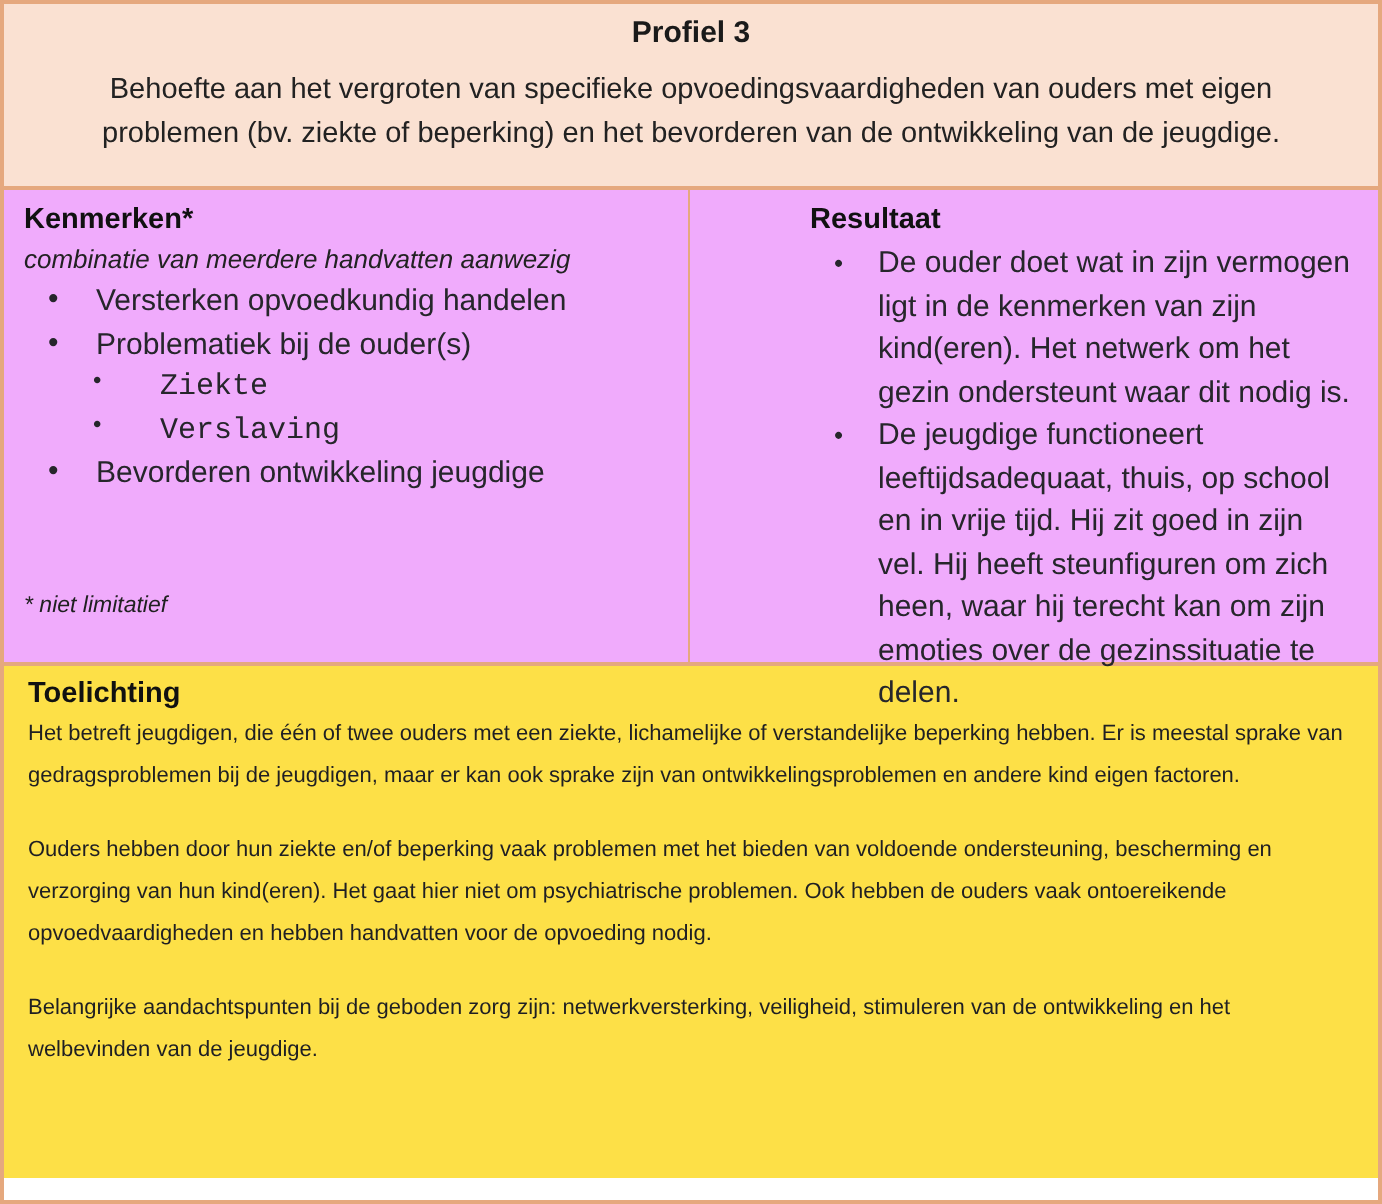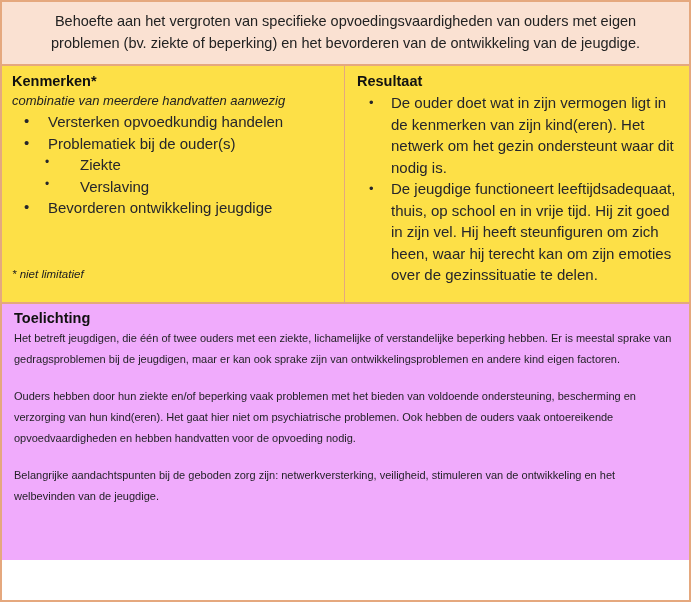--- a/index.html
+++ b/index.html
@@ -35,30 +35,31 @@
     font-size: 15px;
     line-height: 19px;
     color: #1a1a1a;
     margin: 0 0 1px 0;
   }
   .card-subtitle {
     text-align: center;
     font-size: 14.5px;
     line-height: 22px;
     color: #222222;
-    margin: 3px;
+    margin: 8px;
   }
 
   
   .columns {
     display: flex;
-    background: #fde047;
+    background: #f0abfc;
     box-sizing: border-box;
     border-bottom: 2px solid #e5a87e;
     height: 238px;
+    gap: 48px;
   }
   .col {
     box-sizing: border-box;
     padding: 6px 10px 4px 10px;
     position: relative;
   }
   .col-left {
     width: 343px;
     border-right: 1.5px solid #e5a87e;
   }
@@ -107,20 +108,21 @@
     margin: 0;
     padding: 0;
   }
   ul.subbullets > li {
     position: relative;
     font-size: 15px;
     line-height: 21.5px;
     color: #26262b;
     padding-left: 68px;
     margin: 0;
+    font-family: Liberation Mono, monospace;
   }
   ul.subbullets > li::before {
     content: "\2022";
     position: absolute;
     left: 33px;
     top: -2px;
     font-size: 12px;
     color: #26262b;
   }
 
@@ -139,21 +141,21 @@
     left: 10px;
     bottom: 20px;
     font-style: italic;
     font-size: 11.5px;
     line-height: 15px;
     color: #202020;
   }
 
   
   .explanation {
-    background: #f0abfc;
+    background: #fde047;
     box-sizing: border-box;
     padding: 4px 12px 6px 12px;
     height: 256px;
   }
   .explanation-heading {
     font-weight: bold;
     font-size: 14.5px;
     line-height: 20px;
     color: #111111;
     margin: 0;
@@ -167,20 +169,21 @@
   .explanation-para.spaced {
     margin-top: 16px;
   }
 </style>
 </head>
 <body>
 
 <div class="profile-card">
 
   <div class="card-header">
+    <div class="card-title">Profiel 3</div>
     <div class="card-subtitle">Behoefte aan het vergroten van specifieke opvoedingsvaardigheden van ouders met eigen problemen (bv. ziekte of beperking) en het bevorderen van de ontwikkeling van de jeugdige.</div>
   </div>
 
   <div class="columns">
 
     <div class="col col-left">
       <div class="col-heading">Kenmerken*</div>
       <div class="col-note">combinatie van meerdere handvatten aanwezig</div>
 
       <ul class="bullets">

